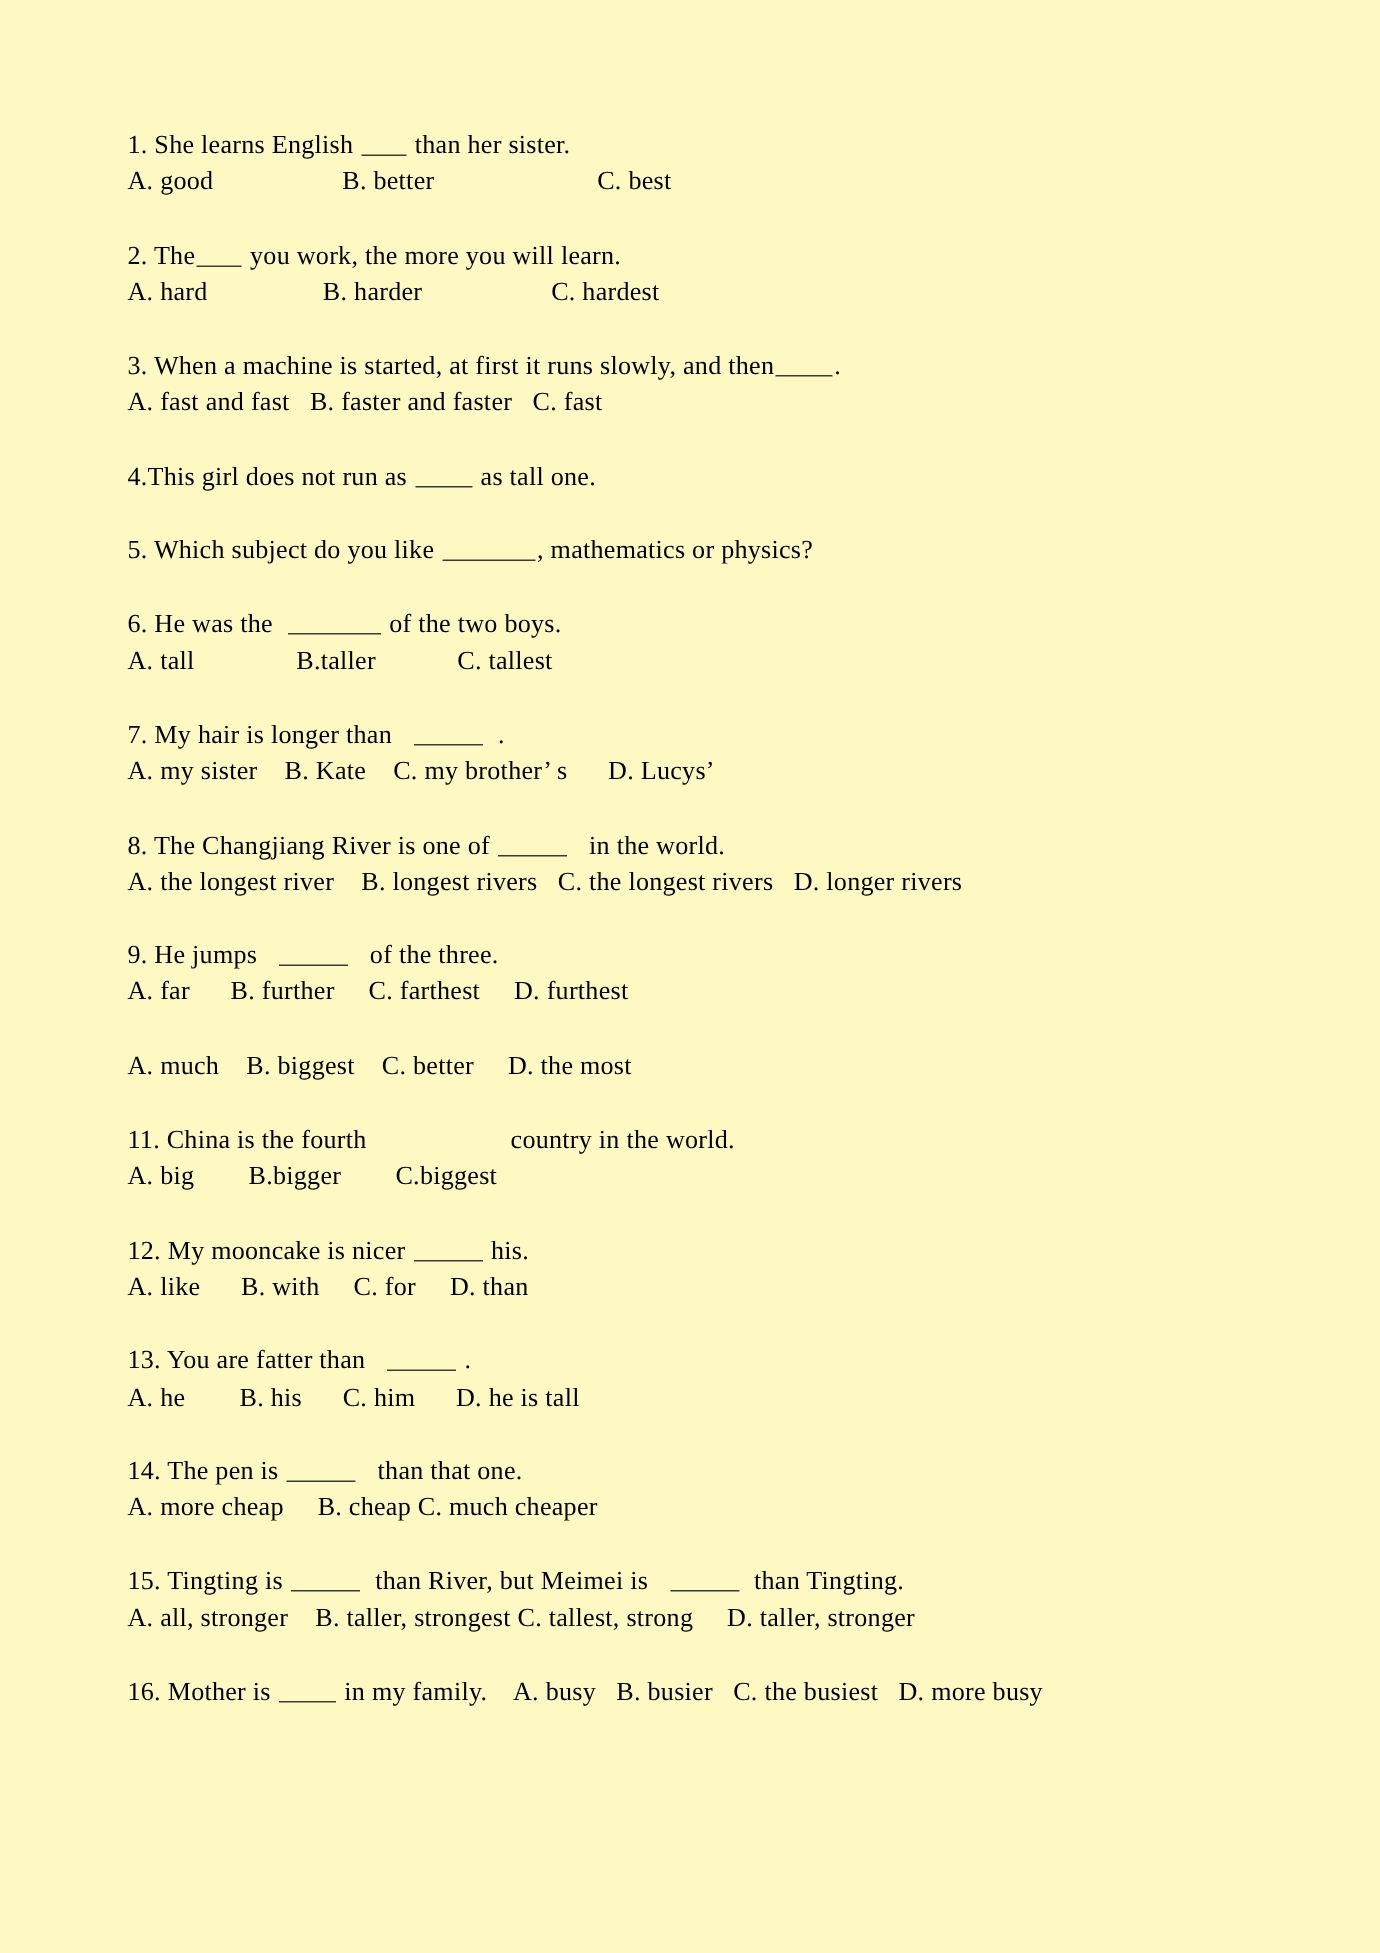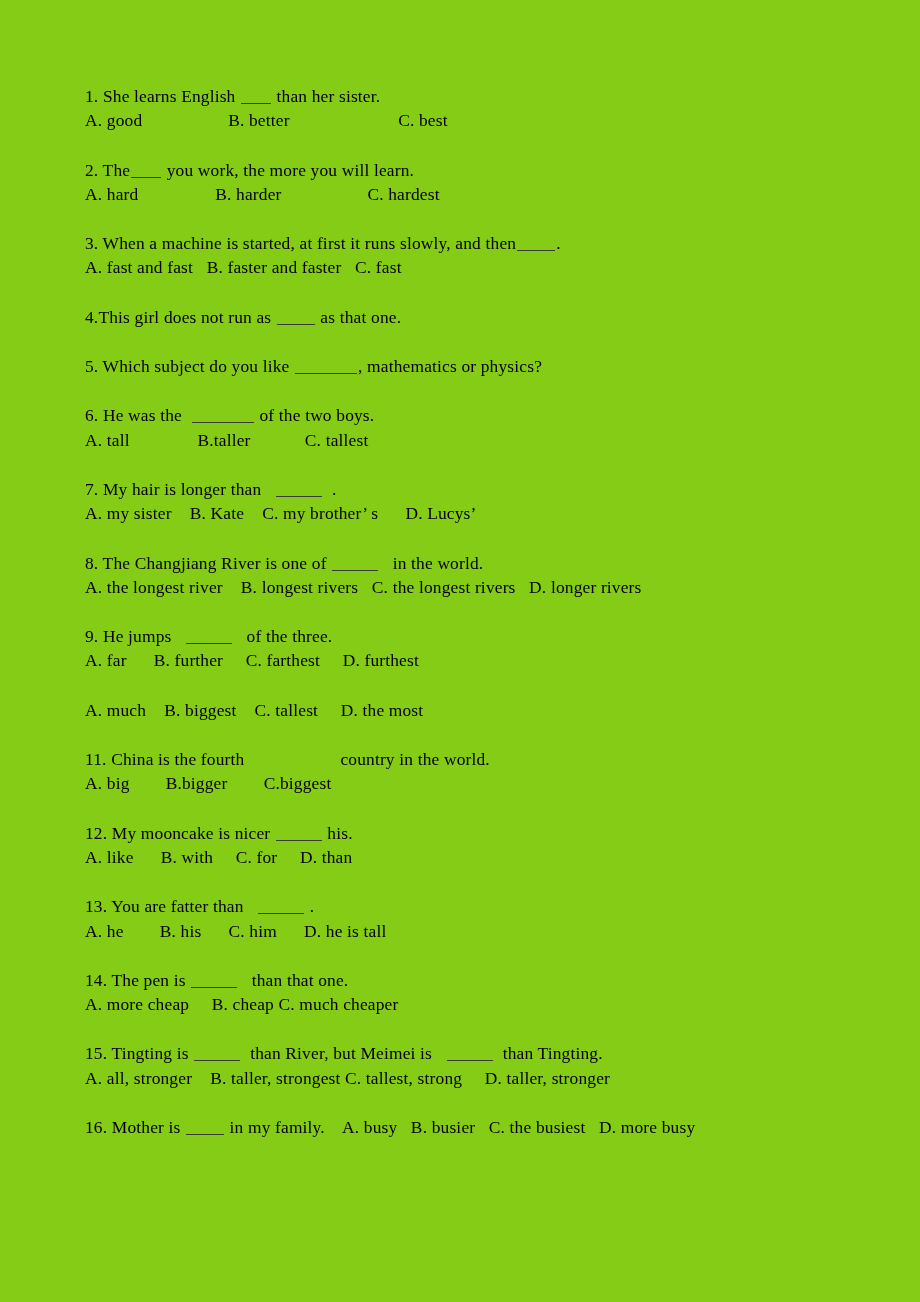--- a/index.html
+++ b/index.html
@@ -12,21 +12,21 @@
     width: 920px;
     height: 1302px;
     font-family: "Liberation Serif", "DejaVu Serif", serif;
     color: #000000;
     -webkit-font-smoothing: antialiased;
   }
   .page {
     position: relative;
     width: 920px;
     height: 1302px;
-    background: #84cc16;
+    background: #fef9c3;
     box-sizing: border-box;
     padding: 84px 0 0 85px;
   }
   .qlist {
     display: block;
   }
   .qblock {
     margin: 0 0 25px 0;
   }
   .qline {
@@ -70,21 +70,21 @@
       <div class="qline qtext"><span>2. The</span><span class="blank b3"></span><span> you work, the more you will learn.</span></div>
       <div class="qline qopts">A. hard                 B. harder                   C. hardest</div>
     </div>
 
     <div class="qblock">
       <div class="qline qtext"><span>3. When a machine is started, at first it runs slowly, and then</span><span class="blank b4"></span><span>.</span></div>
       <div class="qline qopts">A. fast and fast   B. faster and faster   C. fast</div>
     </div>
 
     <div class="qblock">
-      <div class="qline qtext"><span>4.This girl does not run as </span><span class="blank b4"></span><span> as that one.</span></div>
+      <div class="qline qtext"><span>4.This girl does not run as </span><span class="blank b4"></span><span> as tall one.</span></div>
     </div>
 
     <div class="qblock">
       <div class="qline qtext"><span>5. Which subject do you like </span><span class="blank b7"></span><span>, mathematics or physics?</span></div>
     </div>
 
     <div class="qblock">
       <div class="qline qtext"><span>6. He was the  </span><span class="blank b7"></span><span> of the two boys.</span></div>
       <div class="qline qopts">A. tall               B.taller            C. tallest</div>
     </div>
@@ -98,21 +98,21 @@
       <div class="qline qtext"><span>8. The Changjiang River is one of </span><span class="blank b5"></span><span>   in the world.</span></div>
       <div class="qline qopts">A. the longest river    B. longest rivers   C. the longest rivers   D. longer rivers</div>
     </div>
 
     <div class="qblock">
       <div class="qline qtext"><span>9. He jumps   </span><span class="blank b5"></span><span>   of the three.</span></div>
       <div class="qline qopts">A. far      B. further     C. farthest     D. furthest</div>
     </div>
 
     <div class="qblock">
-      <div class="qline qopts">A. much    B. biggest    C. tallest     D. the most</div>
+      <div class="qline qopts">A. much    B. biggest    C. better     D. the most</div>
     </div>
 
     <div class="qblock">
       <div class="qline qtext"><span>11. China is the fourth</span><span class="gap g11"></span><span>country in the world.</span></div>
       <div class="qline qopts">A. big        B.bigger        C.biggest</div>
     </div>
 
     <div class="qblock">
       <div class="qline qtext"><span>12. My mooncake is nicer </span><span class="blank b5"></span><span> his.</span></div>
       <div class="qline qopts">A. like      B. with     C. for     D. than</div>

